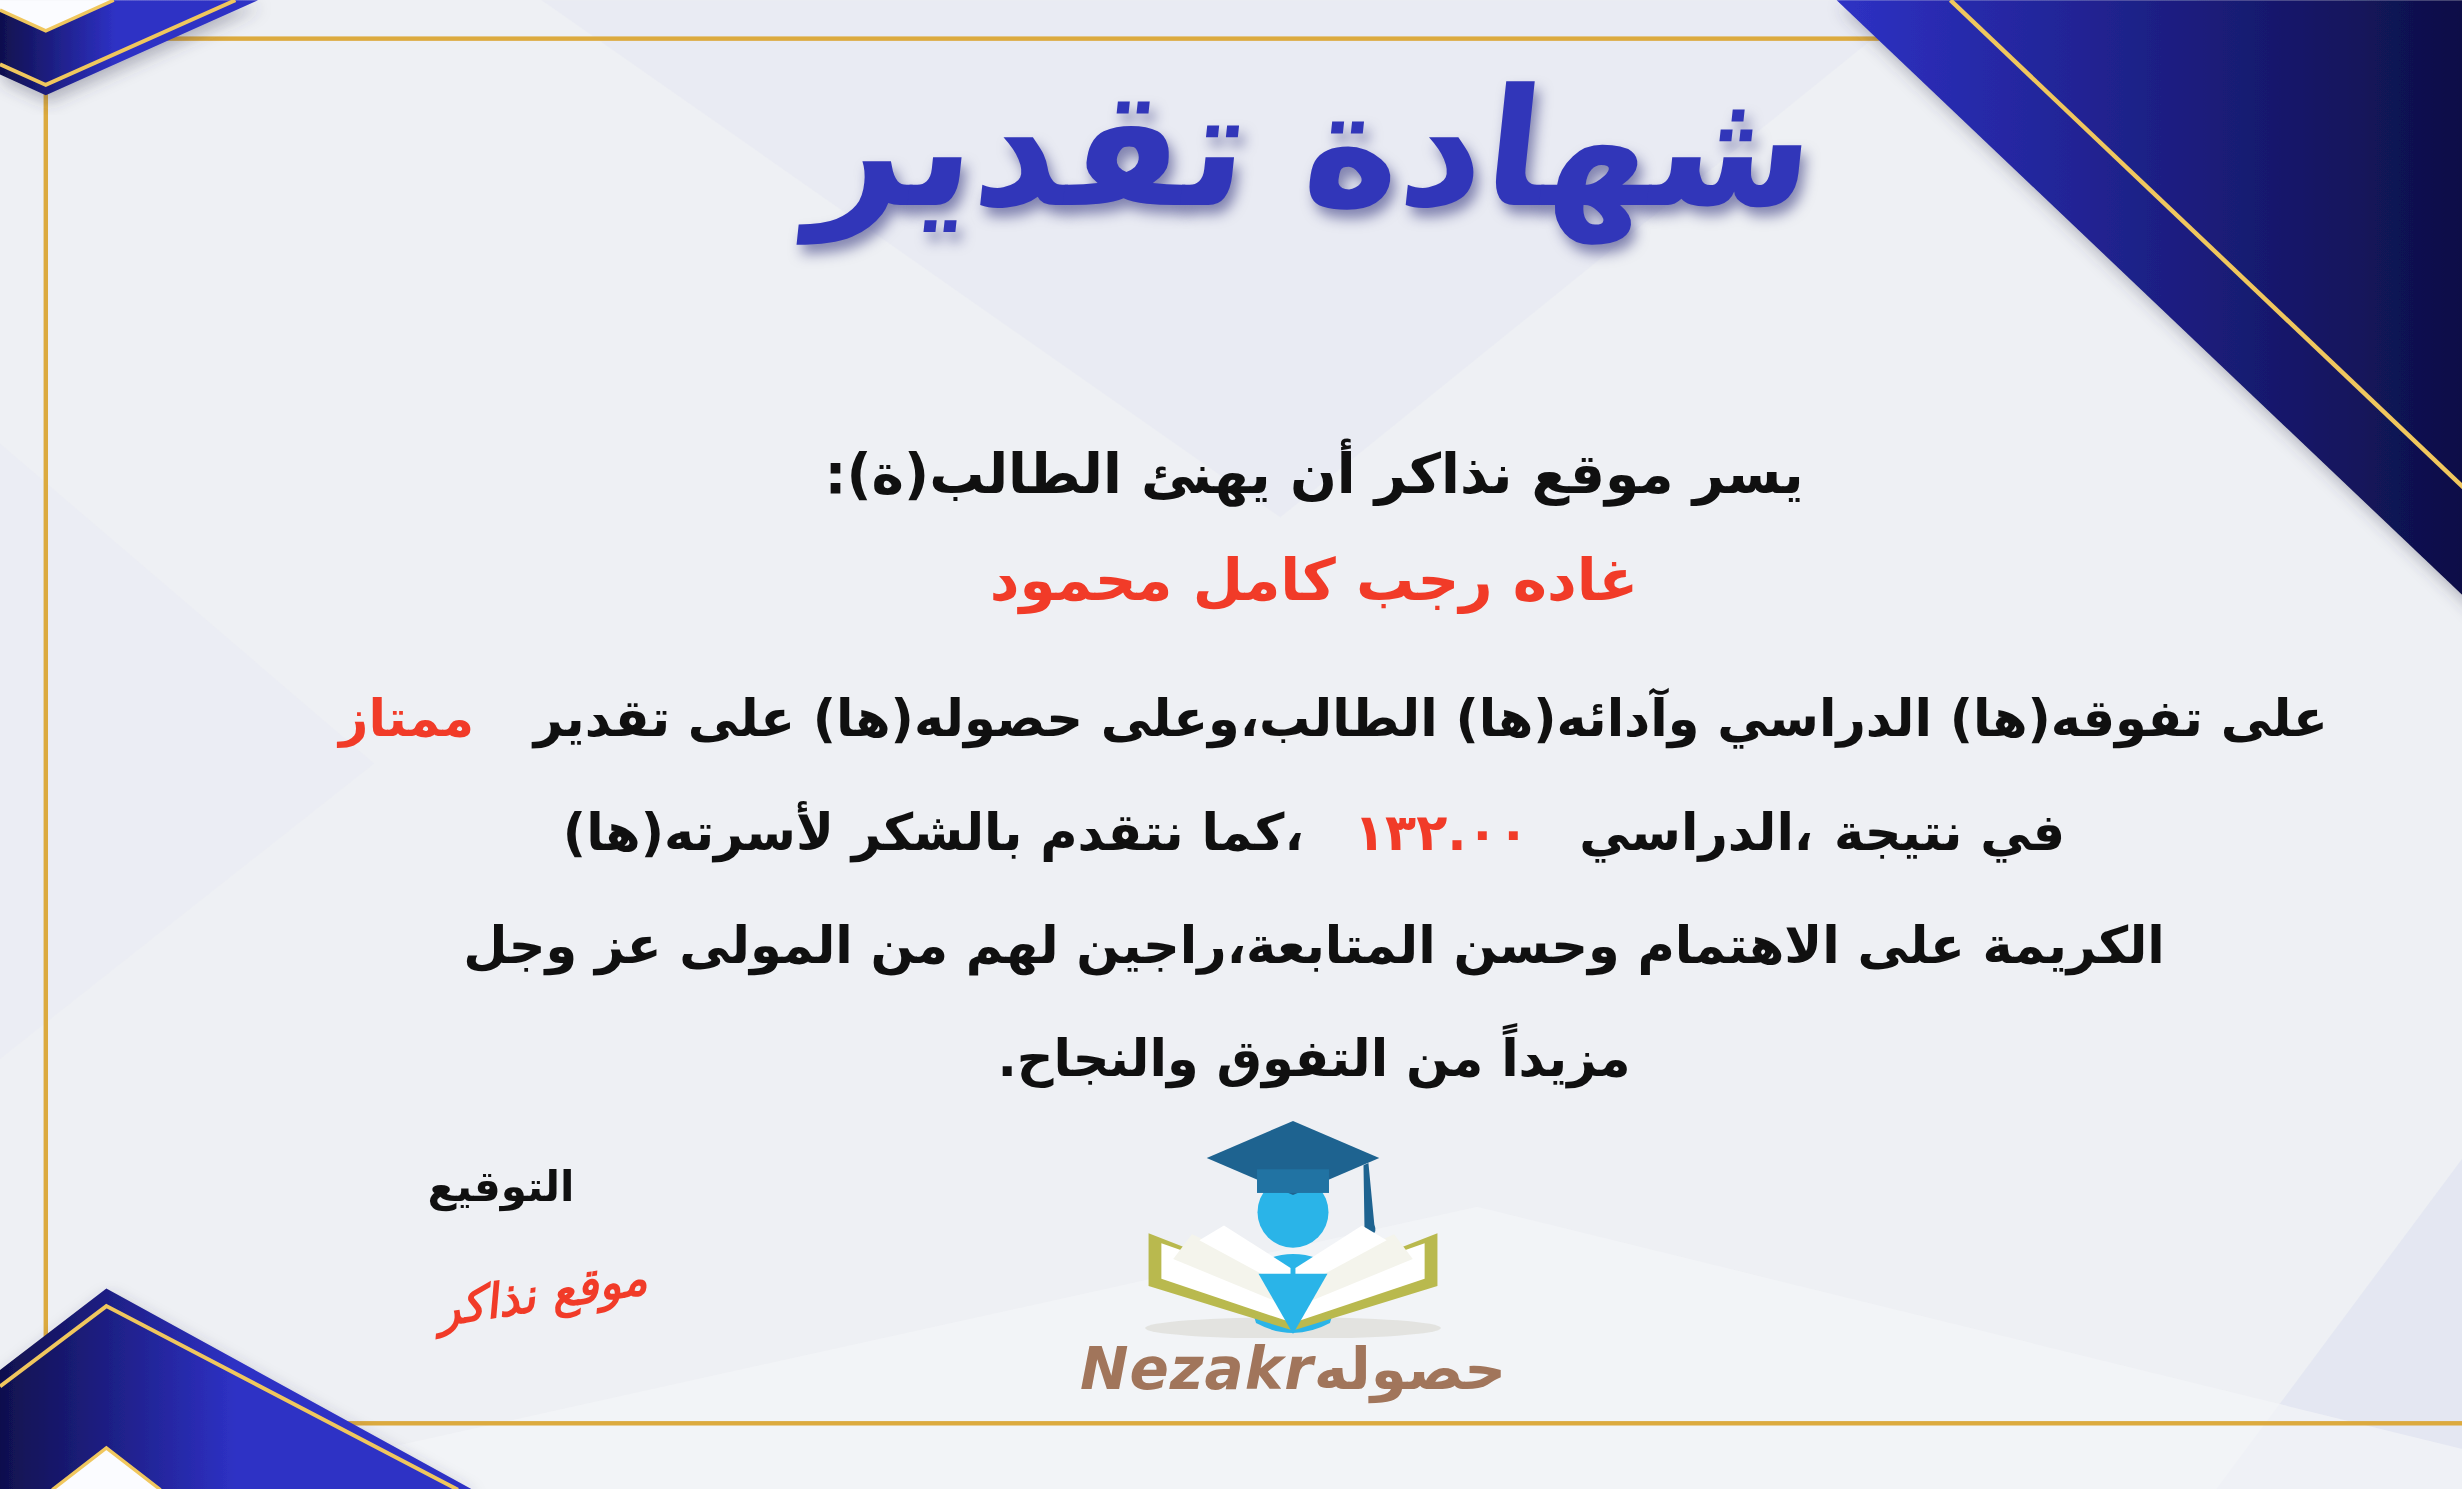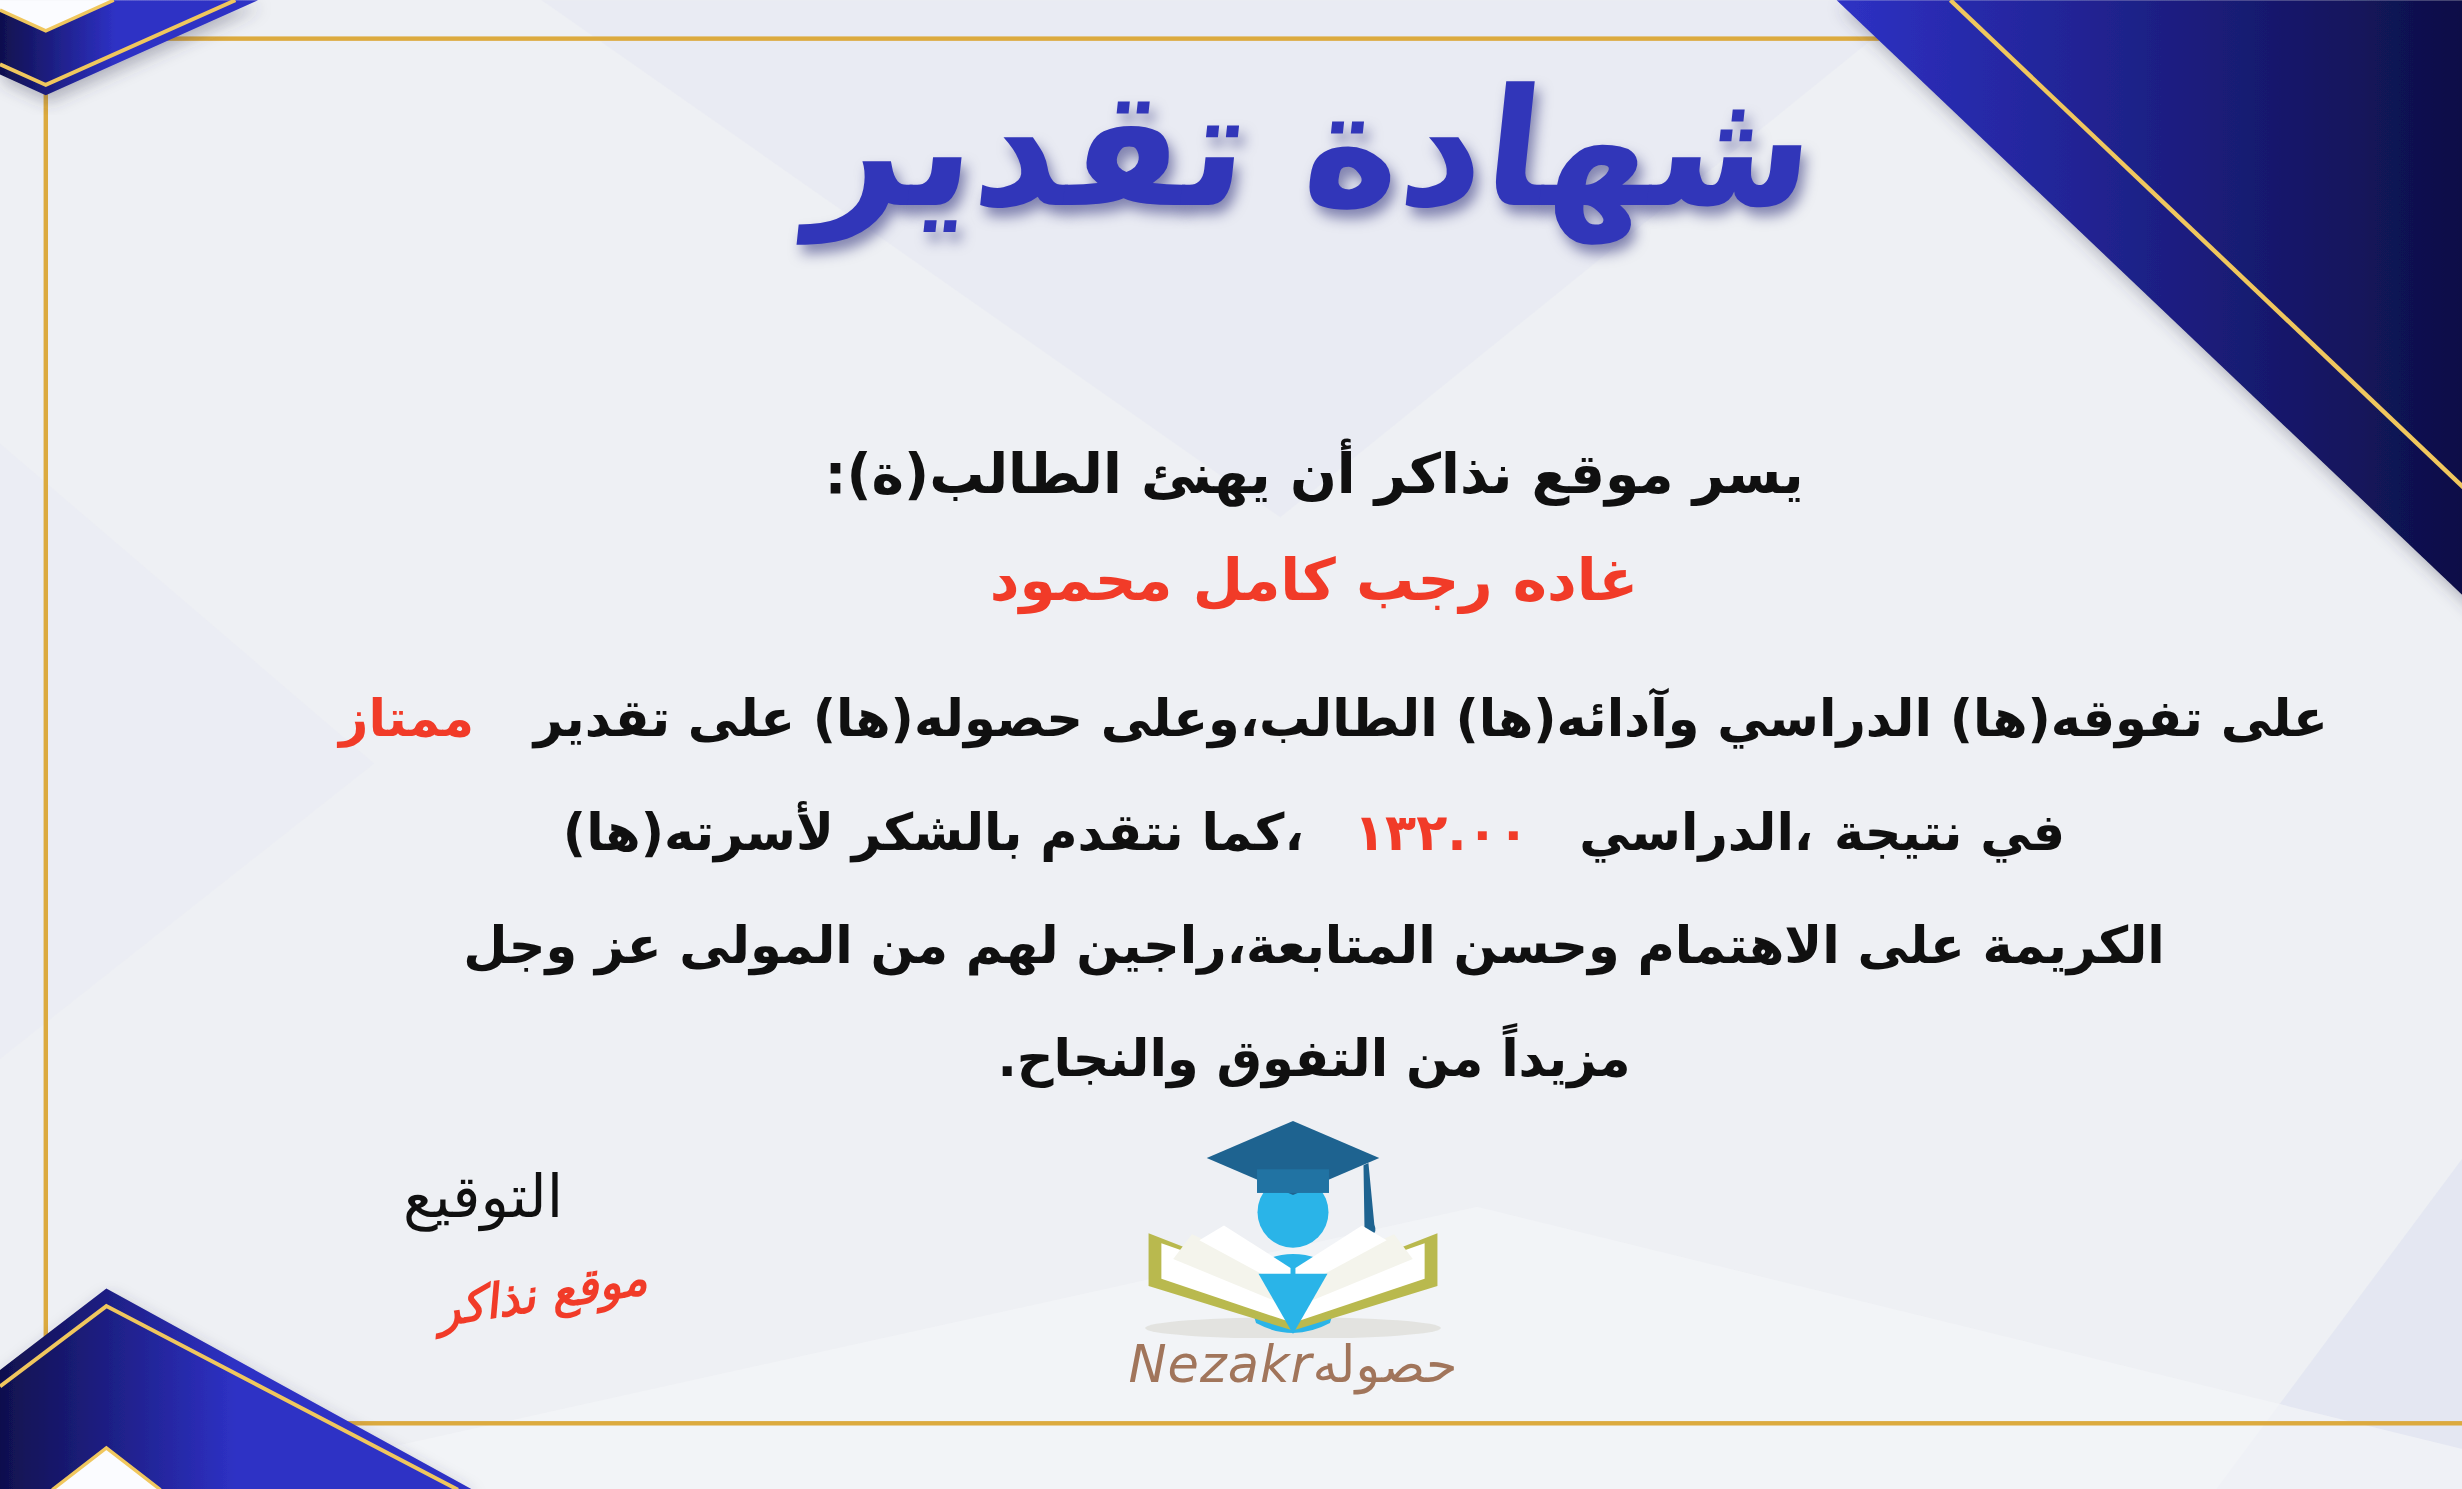--- a/index.html
+++ b/index.html
@@ -20,32 +20,32 @@
   .intro{top:442px;font-size:55px;font-weight:bold;}
   .student-name{top:546px;font-size:58px;font-weight:bold;color:var(--red,#f13b28);}
   .line{position:absolute;left:0;width:2628px;direction:rtl;display:flex;justify-content:center;align-items:baseline;gap:20.7px;font-size:51px;font-weight:bold;color:var(--ink,#101010);}
   .l1{top:689px;}
   .l2{top:803px;}
   .l3{top:916px;}
   .l4{top:1029px;}
   .hl{color:var(--red,#f13b28);}
   .slot{margin:0 39px;}
   .slot2{margin:0 29.5px;}
-  .sig-label{position:absolute;left:345px;top:1162px;width:276px;text-align:center;font-size:59px;font-weight:normal;color:var(--ink,#101010);direction:rtl;}
+  .sig-label{position:absolute;left:363px;top:1162px;width:276px;text-align:center;font-size:42px;font-weight:bold;color:var(--ink,#101010);direction:rtl;}
   .sig-script{
     position:absolute;left:384px;top:1266px;width:315px;text-align:center;
     font-size:47px;font-style:italic;color:var(--red,#f13b28);direction:rtl;
     transform:rotate(-9deg);font-weight:bold;letter-spacing:2px;
   }
   
   .logo{position:absolute;left:1118px;top:1111px;width:350px;height:283px;}
   .logo svg{display:block;width:350px;height:227px;}
   .logo-text{
     display:flex;direction:ltr;justify-content:center;align-items:center;
-    font-weight:normal;color:var(--brown,#a1755b);font-size:51px;margin-top:-3px;letter-spacing:1px;
+    font-weight:bold;color:var(--brown,#a1755b);font-size:58px;margin-top:-3px;letter-spacing:1px;
   }
   .logo-text .latin{font-style:italic;}
 </style>
 </head>
 <body>
 
 <div class="canvas">
 
   <svg class="deco" viewBox="0 0 5337 3025" aria-hidden="true">
     <defs>

